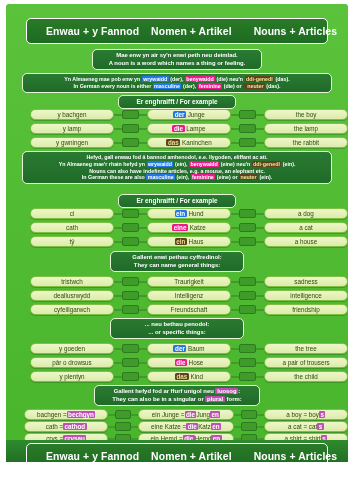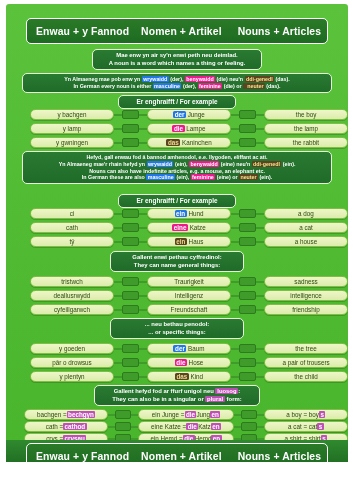--- a/index.html
+++ b/index.html
@@ -19,28 +19,28 @@
   .footerzone{
     position:absolute;left:0;top:462px;width:354px;height:38px;background:#ffffff;
   }
 
   
   .titlebar{
     position:absolute;left:20px;width:302px;height:26px;
     background:linear-gradient(180deg,#2a7a28 0%,#1d6b21 100%);
     border:1.4px solid #ffffff;border-radius:5px;
     display:flex;align-items:center;justify-content:space-between;
-    padding:0 9px;box-sizing:border-box;
+    padding:0 19px;box-sizing:border-box;
   }
   .titlebar span{
     color:#ffffff;font-size:10.4px;font-weight:bold;letter-spacing:.1px;white-space:nowrap;
   }
   .titlebar .t1{flex:0 0 auto;}
   .titlebar .t2{flex:0 0 auto;margin-left:12px;}
-  .titlebar .t3{flex:0 0 auto;margin-left:16px;}
+  .titlebar .t3{flex:0 0 auto;margin-left:22px;}
 
   
   .banner{
     position:absolute;
     background:linear-gradient(180deg,#2a7a32 0%,#1f6b28 100%);
     border:1.2px solid #e8f5d8;border-radius:5px;
     box-sizing:border-box;
     text-align:center;
     color:#ffffff;
     padding:2px 6px;

